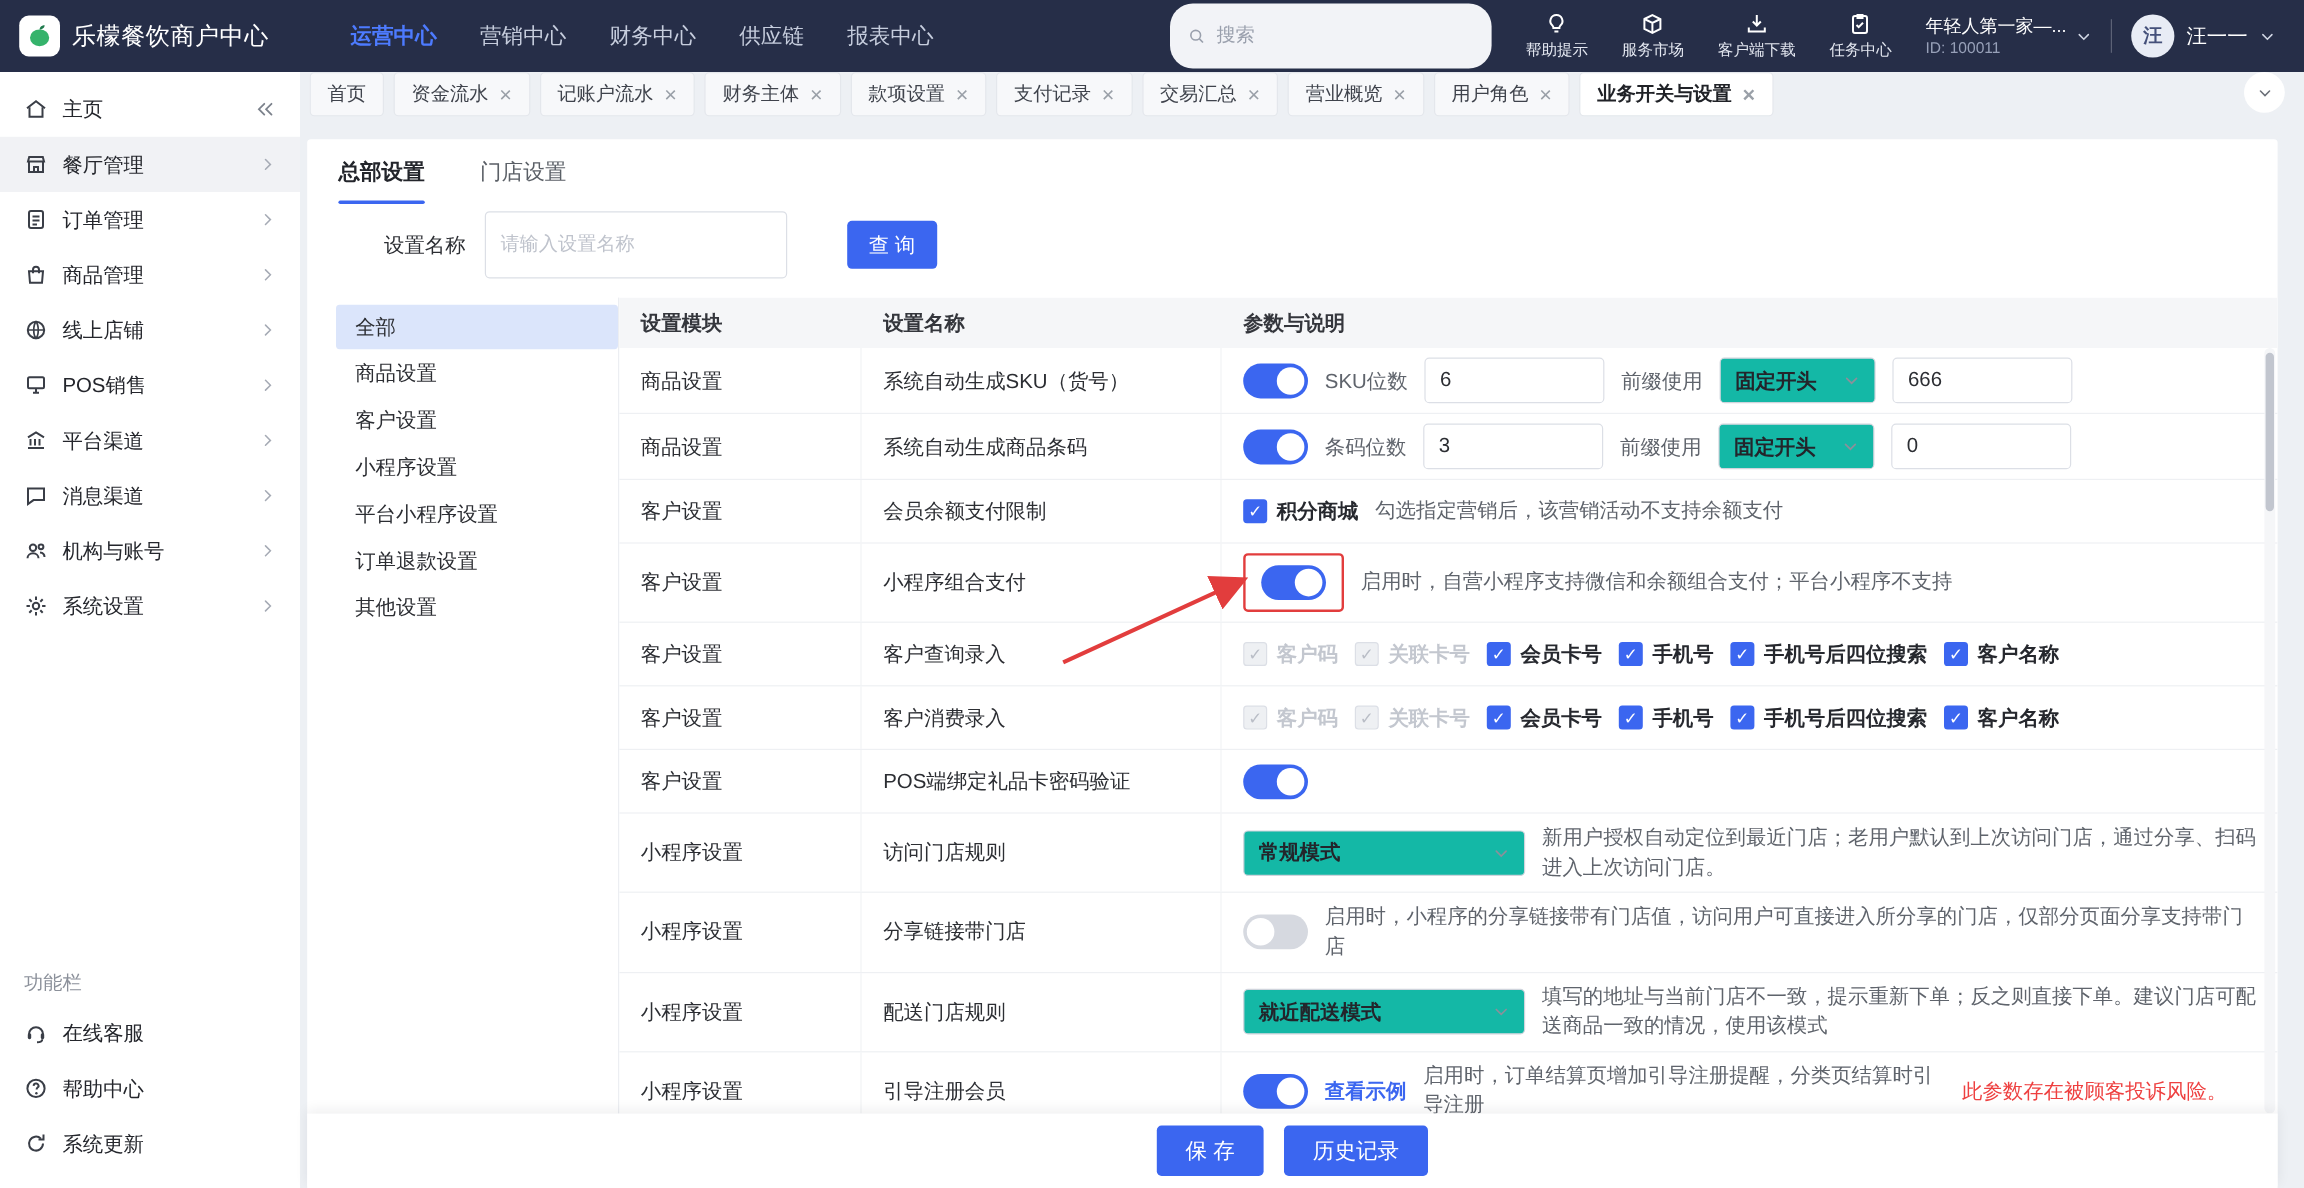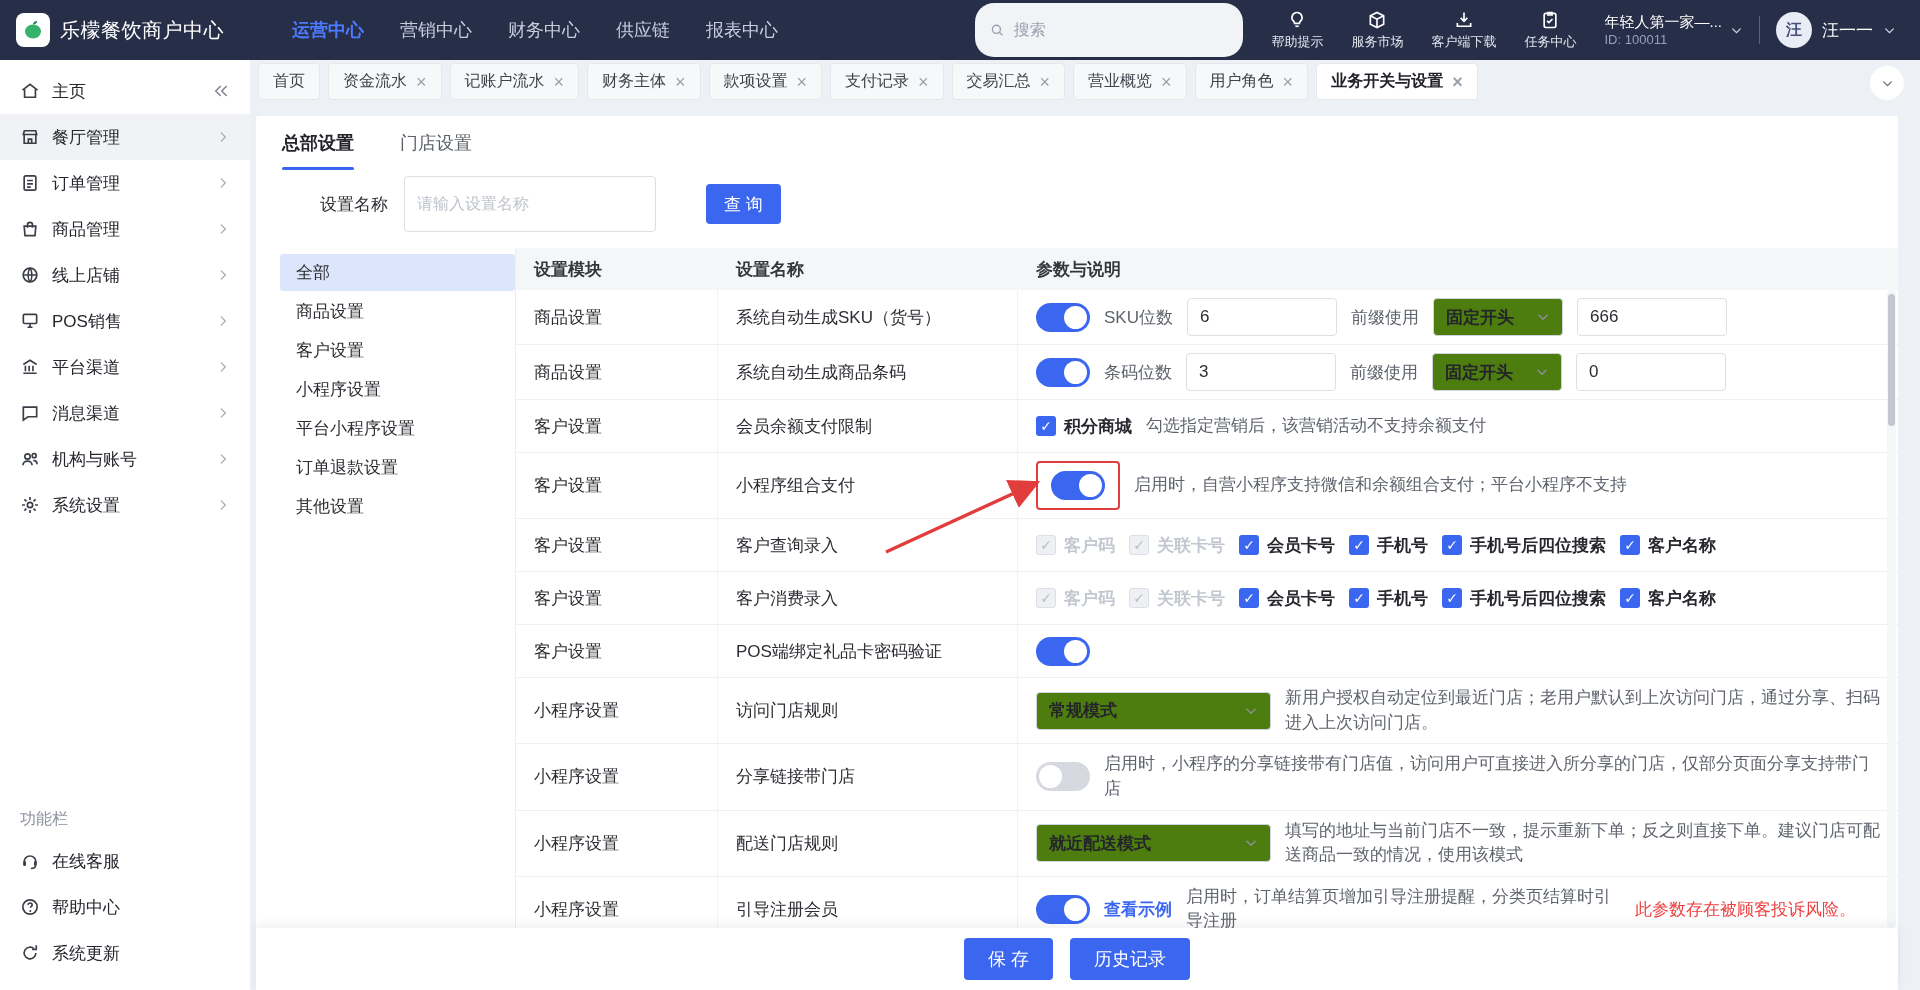--- a/index.html
+++ b/index.html
@@ -40,21 +40,21 @@
   .side-row .icn{width:20px;height:20px;color:#3a3e47;flex:0 0 20px}
   .icn svg{width:100%;height:100%;display:block}
   .side-row .lbl{flex:1}
   .side-row .chev-r{width:14px;height:14px;color:#a6abb5;display:inline-flex}
   .side-row.active{background:#f1f2f5}
   .collapse-btn{width:18px;height:18px;color:#7c828c;display:inline-flex;cursor:pointer}
   .side-footer{margin-top:auto}
   .fn-label{padding:12px 20px 8px;color:#8b909a;font-size:16px}
 
   .main{flex:1;display:flex;flex-direction:column;min-width:0}
-  .tabbar{height:56px;flex:0 0 56px;display:flex;align-items:flex-end;padding:0 16px 16px 8px;gap:10px}
+  .tabbar{height:56px;flex:0 0 56px;display:flex;align-items:flex-start;padding:0 16px 1px 8px;gap:10px}
   .tabs{display:flex;gap:8px;flex:1;overflow:hidden}
   .tab{height:37px;display:flex;align-items:center;gap:9px;padding:0 14px;background:#f7f8fa;border:1px solid #e4e7ec;border-radius:4px;font-size:16px;color:#3f434c;white-space:nowrap;cursor:pointer}
   .tab.active{background:#fff;font-weight:700;color:#202227}
   .tab .x{color:#9aa0a8;font-size:18px;line-height:1}
   .tab-collapse{width:34px;height:34px;flex:0 0 34px;border-radius:50%;background:#fff;display:flex;align-items:center;justify-content:center;color:#6a6f78;cursor:pointer}
   .tab-collapse .chev{color:#6a6f78}
 
   .panel{flex:1;margin:0 22px 0 6px;background:#fff;display:flex;flex-direction:column;min-height:0;border-radius:3px}
   .subtabs{display:flex;gap:46px;padding:0 26px;height:54px;flex:0 0 54px;align-items:center}
   .subtab{font-size:18px;color:#5b6067;cursor:pointer;position:relative;height:100%;display:flex;align-items:center}
@@ -85,21 +85,21 @@
   .td.c3{gap:14px;border-right:0}
   .module,.name{color:#2c2e33}
   .desc{color:#5f646c;line-height:1.45;flex:1 1 auto;min-width:0}
 
   .toggle{width:54px;height:29px;border-radius:15px;background:#3b66f0;position:relative;flex:0 0 auto;cursor:pointer}
   .toggle::after{content:"";position:absolute;top:3px;right:3px;width:23px;height:23px;border-radius:50%;background:#fff}
   .toggle.off{background:#d6d9e0}
   .toggle.off::after{right:auto;left:3px}
   .plabel{color:#5f646c;flex:0 0 auto}
   .pinput{height:38px;min-width:150px;border:1px solid #dcdfe6;border-radius:4px;display:flex;align-items:center;padding:0 12px;color:#2c2e33;background:#fff;flex:0 0 auto;cursor:text}
-  .psel{height:38px;min-width:130px;border:1px solid #cfd4dc;border-radius:4px;display:flex;align-items:center;justify-content:space-between;gap:14px;padding:0 12px;background:#4d7c0f;color:#23252b;font-weight:700;flex:0 0 auto;cursor:pointer}
+  .psel{height:38px;min-width:130px;border:1px solid #cfd4dc;border-radius:4px;display:flex;align-items:center;justify-content:space-between;gap:14px;padding:0 12px;background:#14b8a6;color:#23252b;font-weight:700;flex:0 0 auto;cursor:pointer}
   .psel.wide{min-width:235px}
   .psel .chev-d{width:14px;height:14px;color:#8b909a;display:inline-flex}
   .pcheck{display:flex;align-items:center;gap:8px;cursor:pointer;flex:0 0 auto}
   .cbx{width:20px;height:20px;border-radius:3px;background:#3b66f0;color:#fff;display:flex;align-items:center;justify-content:center;font-size:14px;font-weight:700;flex:0 0 20px}
   .pcheck .cl{font-weight:700;color:#26282e;white-space:nowrap}
   .pcheck.disabled .cbx{background:#eef0f3;border:1px solid #dcdfe6;color:#b9bdc6}
   .pcheck.disabled .cl{color:#c3c7cf}
   .plink{color:#3b66f0;font-weight:700;cursor:pointer;flex:0 0 auto;white-space:nowrap;text-decoration:none}
   .pred{color:#ee4040;flex:0 0 245px;line-height:1.5;font-weight:500}
 

